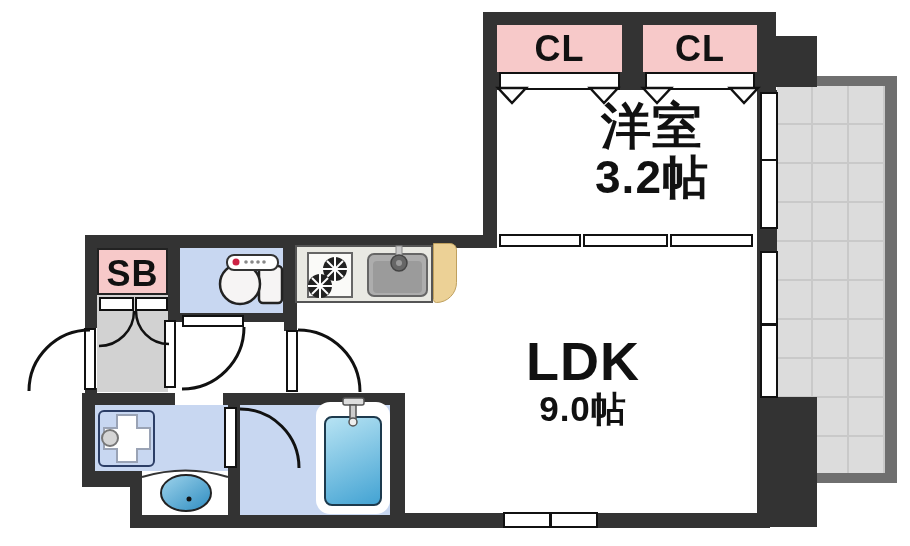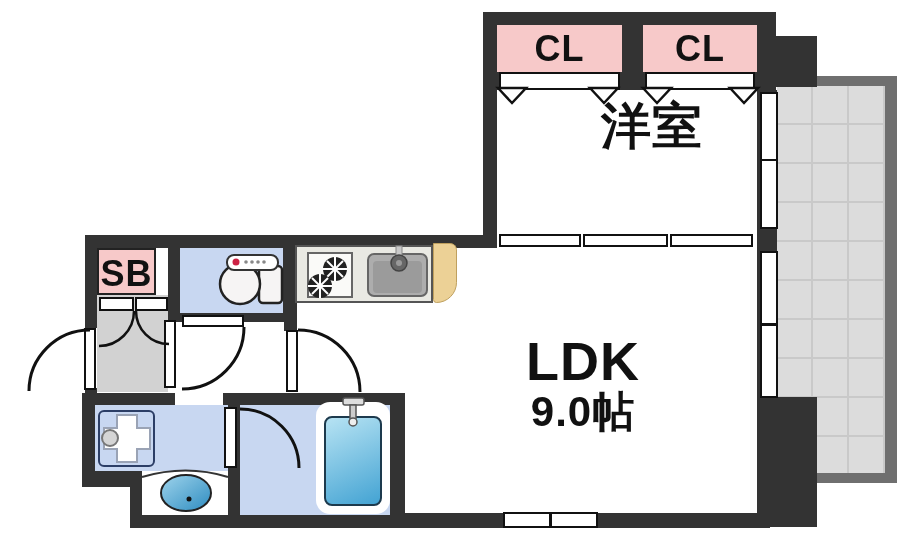--- a/index.html
+++ b/index.html
@@ -13,21 +13,21 @@
   .floor-gray{background:var(--genkan-gray,#d2d2d2);}
   .pink{background:var(--closet-pink,#f7c9c9);}
   .white{background:#fff;}
   .leaf{background:#fff;border:2px solid #111;box-sizing:border-box;}
   .lbl{font-weight:800;text-align:center;line-height:1.06;letter-spacing:1px;}
   .cl-lbl{font-size:36px;line-height:47px;}
   .sb-lbl{font-size:36px;line-height:47px;}
   .room-lbl-1{font-size:50px;}
   .room-lbl-2{font-size:46px;}
   .ldk-lbl-1{font-size:54px;}
-  .ldk-lbl-2{font-size:42px;}
+  .ldk-lbl-2{font-size:35px;}
   .balcony-tile{
     background-color:var(--balcony-tile,#dcdcdc);
     background-image:
       repeating-linear-gradient(to right, transparent 0 34px, var(--balcony-grid,#c9c9c9) 34px 36px),
       repeating-linear-gradient(to bottom, transparent 0 37px, var(--balcony-grid,#c9c9c9) 37px 39px);
   }
   .balcony-frame{background:var(--balcony-frame,#6f6f6f);}
   .counter{background:var(--counter-gray,#e9e9e3);border:2px solid #555;box-sizing:border-box;}
   .stove-box{background:#fafaf8;border:2px solid #666;box-sizing:border-box;}
   .sink-outer{background:#adadad;border:2px solid #666;border-radius:7px;box-sizing:border-box;}
@@ -69,21 +69,21 @@
 
   <div class="abs pink lbl cl-lbl" style="left:497px;top:25px;width:125px;height:47px;">
     <span>CL</span>
   </div>
   <div class="abs pink lbl cl-lbl" style="left:643px;top:25px;width:114px;height:47px;">
     <span>CL</span>
   </div>
   <div class="abs leaf" style="left:499px;top:72px;width:121px;height:18px;"></div>
   <div class="abs leaf" style="left:645px;top:72px;width:110px;height:18px;"></div>
 
-  <div class="abs pink lbl sb-lbl" style="left:97px;top:248px;width:59px;height:47px;border:2px solid #222;box-sizing:border-box;">
+  <div class="abs pink lbl sb-lbl" style="left:97px;top:248px;width:71px;height:47px;border:2px solid #222;box-sizing:border-box;">
     <span>SB</span>
   </div>
 
   <div class="abs floor-blue" style="left:180px;top:248px;width:103px;height:65px;"></div>
   <div class="abs floor-gray" style="left:97px;top:295px;width:71px;height:97px;"></div>
   <div class="abs floor-blue" style="left:95px;top:405px;width:133px;height:66px;"></div>
   <div class="abs white" style="left:142px;top:471px;width:86px;height:44px;"></div>
   <div class="abs white" style="left:175px;top:393px;width:48px;height:12px;"></div>
   <div class="abs floor-blue" style="left:240px;top:405px;width:150px;height:110px;"></div>
 
@@ -182,19 +182,20 @@
 
     <g>
       <rect x="343" y="398" width="21" height="7" rx="2" fill="#ddd" stroke="#555" stroke-width="1.5"></rect>
       <rect x="350" y="405" width="6" height="14" fill="#ccc" stroke="#555" stroke-width="1.5"></rect>
       <circle cx="353" cy="422" r="4" fill="#eee" stroke="#555" stroke-width="1.5"></circle>
     </g>
   </svg>
 
   <div class="abs lbl" style="left:497px;top:100px;width:310px;">
     <div class="room-lbl-1">洋室</div>
+    <div class="room-lbl-2">3.2帖</div>
   </div>
   <div class="abs lbl" style="left:428px;top:333px;width:310px;">
     <div class="ldk-lbl-1">LDK</div>
     <div class="ldk-lbl-2">9.0帖</div>
   </div>
 
 </div>
 
 </body></html>

